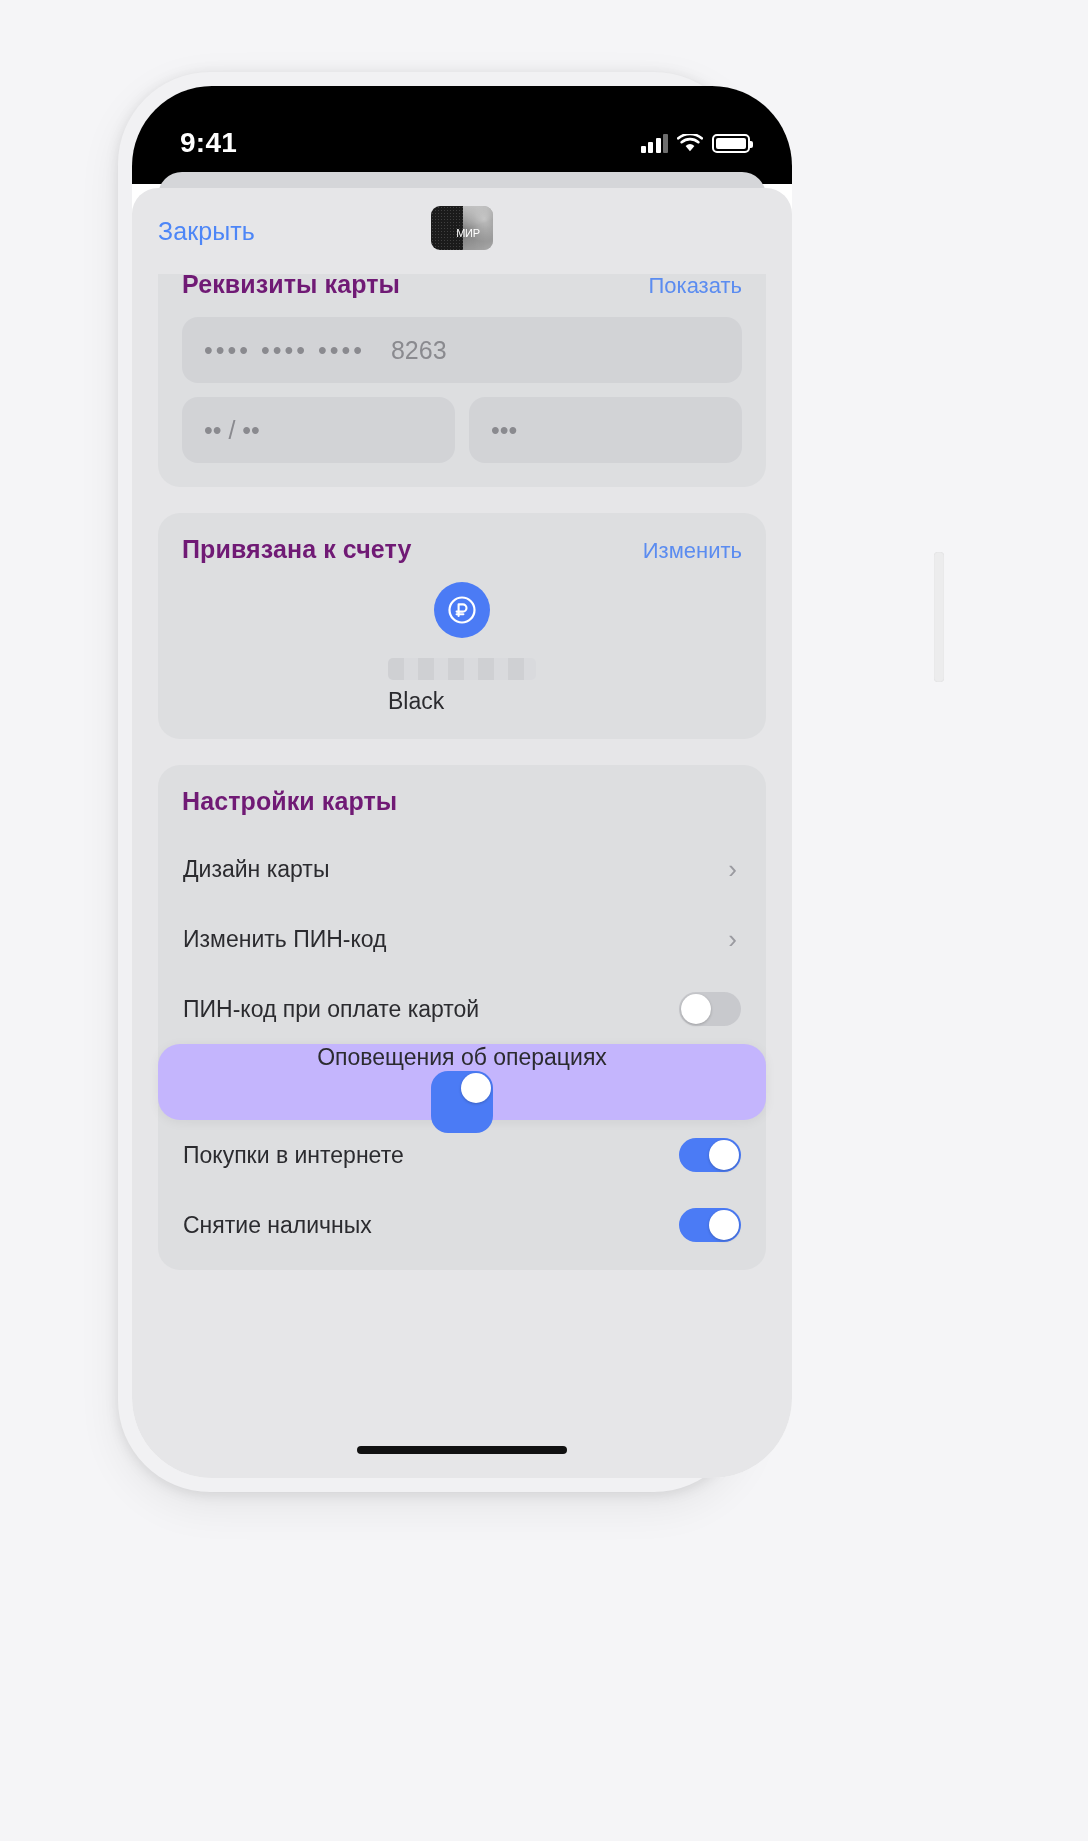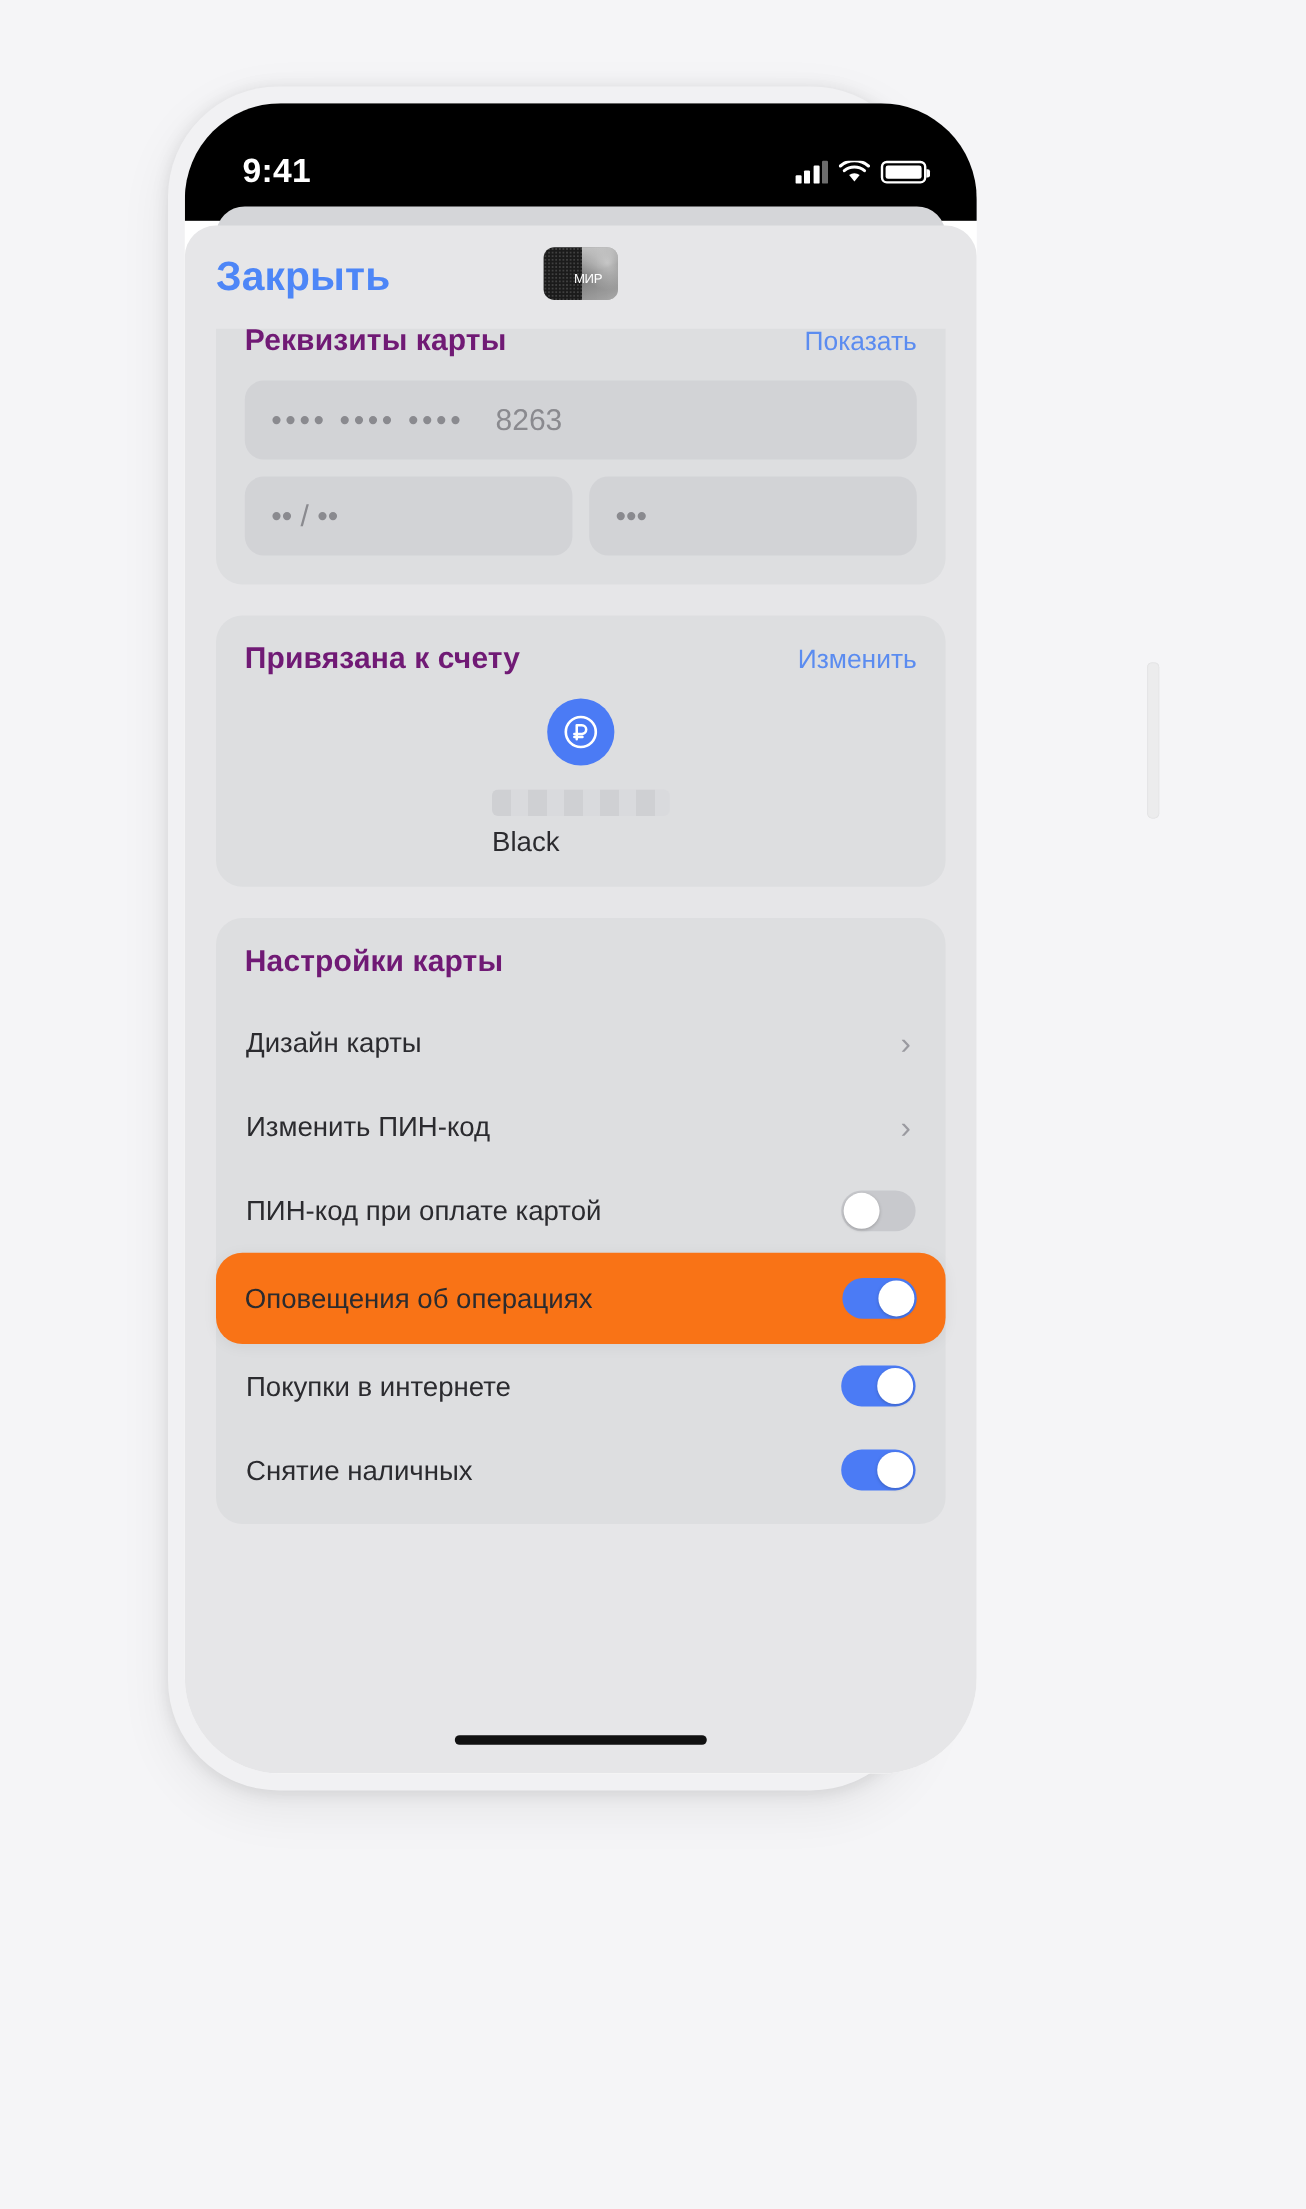--- a/index.html
+++ b/index.html
@@ -8,21 +8,21 @@
     background: #f5f5f7;
     font-family: "Liberation Sans", sans-serif;
     overflow: hidden;
   }
 
   .stage { position: relative; width: 1088px; height: 1841px; }
 
   
   .phone-frame {
     position: absolute;
-    left: 140px; top: 72px;
+    left: 118px; top: 72px;
     width: 628px; height: 1420px;
     background: #f1f1f3;
     border-radius: 92px;
     box-shadow: 0 2px 14px rgba(0,0,0,0.10), 0 14px 44px rgba(0,0,0,0.07);
     padding-left: 40px;
   }
   .phone-inner {
     position: absolute;
     left: 14px; top: 14px;
     width: 660px; height: 1392px;
@@ -90,21 +90,21 @@
     background: #e6e6e8;
     border-radius: 26px 26px 0 0;
     overflow: hidden;
   }
 
   .sheet-header {
     position: relative; height: 86px;
     display: flex; align-items: center; padding: 0 26px;
   }
   .close-link {
-    color: #4d86f7; font-size: 34px; font-weight: 700; letter-spacing: 0.1px;
+    color: #4d86f7; font-size: 25px; font-weight: 400; letter-spacing: 0.1px;
     cursor: pointer;
   }
   .card-chip {
     position: absolute; left: 50%; transform: translateX(-50%);
     top: 18px;
     width: 62px; height: 44px; border-radius: 9px;
     overflow: hidden;
     background: linear-gradient(90deg, #1b1b1b 0%, #1b1b1b 52%, #8e8e8e 52%, #b6b6b6 100%);
     display: flex; align-items: center; justify-content: center;
   }
@@ -174,23 +174,24 @@
 
   
   .settings { padding-bottom: 10px; }
   .srow {
     display: flex; align-items: center; justify-content: space-between;
     height: 70px; padding: 0 1px;
     font-size: 23px; color: #2b2b2f;
   }
   .srow .chev { color: #9a9aa0; font-size: 26px; line-height: 1; margin-right: 4px; }
   .srow-hl {
-    background: #f97316; border-radius: 22px;
+    background: #c4b5fd; border-radius: 22px;
     margin: 0 -24px; padding: 0 24px; height: 76px;
     box-shadow: 0 2px 12px rgba(0,0,0,0.06);
+    flex-direction: column;
   }
 
   .toggle {
     width: 62px; height: 34px; border-radius: 17px;
     position: relative; flex: 0 0 62px; cursor: pointer;
   }
   .toggle.on { background: #4b7bf5; }
   .toggle.off { background: #c8c9cd; }
   .toggle .knob {
     position: absolute; top: 2px; width: 30px; height: 30px;

